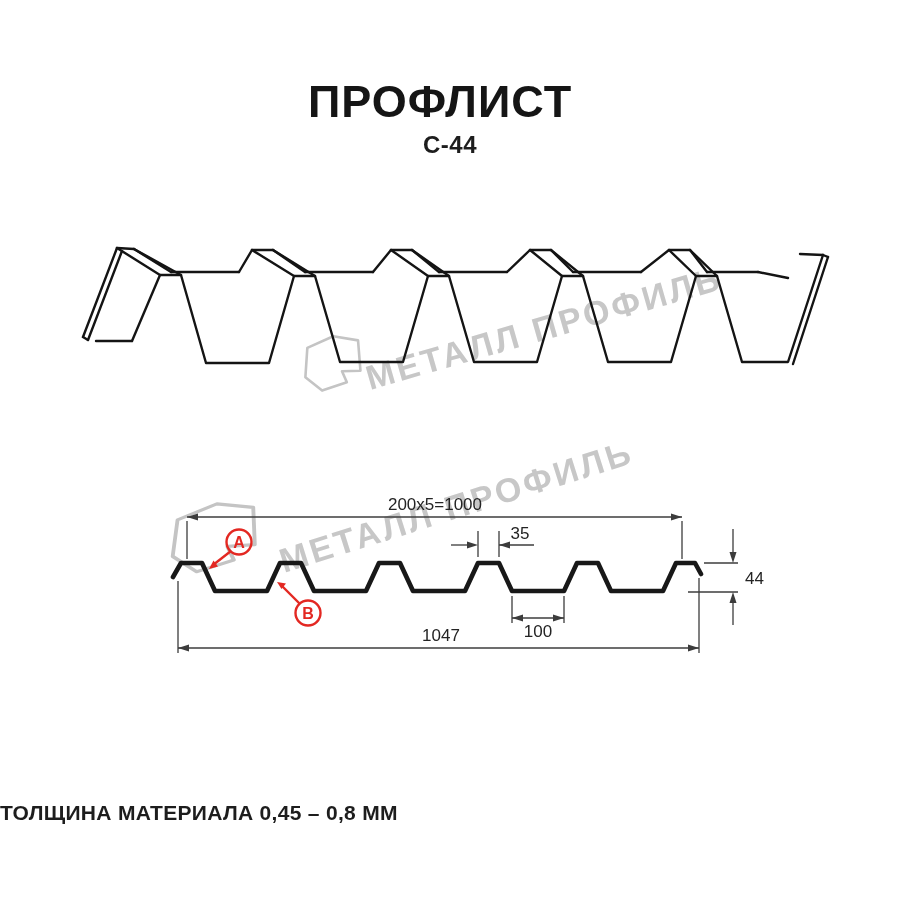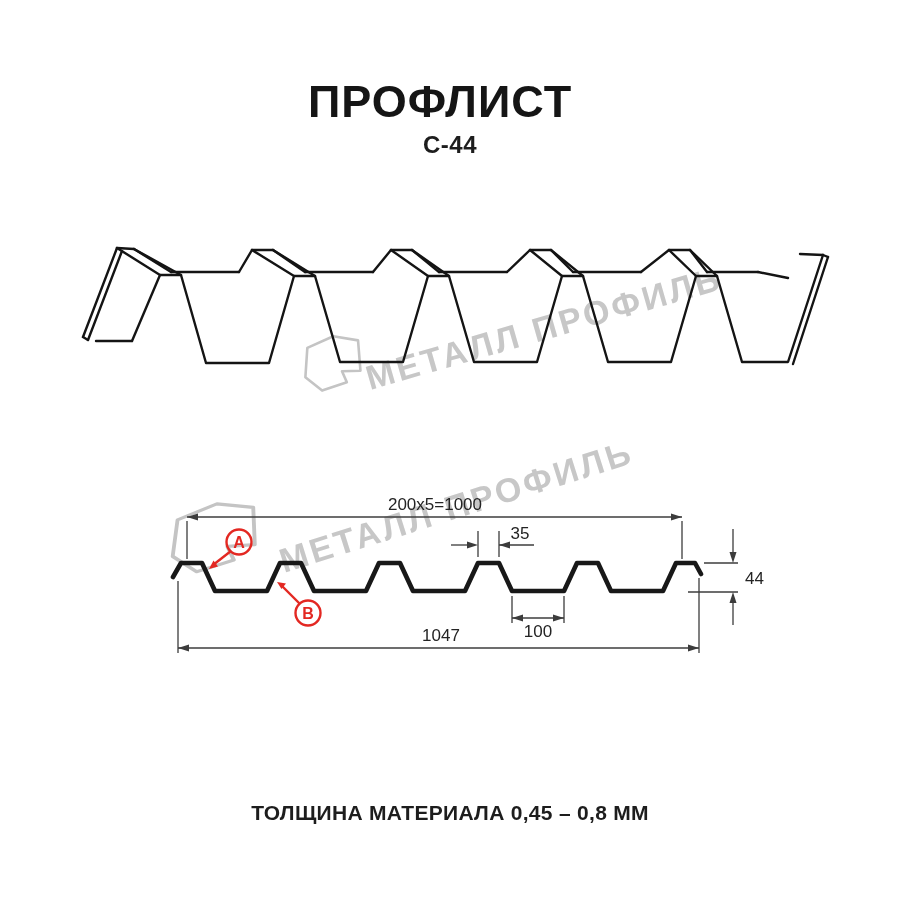--- a/index.html
+++ b/index.html
@@ -9,21 +9,21 @@
   }
   .title{
     position:absolute;left:16px;top:76px;width:792px;text-align:center;
     font-size:45px;font-weight:bold;letter-spacing:1px;color:#151515;margin-left:28px;
   }
   .subtitle{
     position:absolute;left:0;top:131px;width:900px;text-align:center;
     font-size:24px;font-weight:bold;color:#1d1d1d;letter-spacing:0.5px;
   }
   .footer-note{
-    position:absolute;left:0;top:801px;width:900px;text-align:center;
+    position:absolute;left:0;top:801px;width:900px;text-align:left;
     font-size:21px;font-weight:bold;color:#1d1d1d;letter-spacing:0.3px;
   }
   svg{position:absolute;left:0;top:0;}
   .sheet{stroke:#141414;stroke-width:2.4;fill:none;stroke-linecap:round;stroke-linejoin:round;}
   .profile{stroke:#181818;stroke-width:4.6;fill:none;stroke-linecap:round;stroke-linejoin:round;}
   .dim{stroke:#3c3c3c;stroke-width:1.3;fill:none;}
   .dimhead{fill:#3c3c3c;stroke:none;}
   .dimtext{font-family:"Liberation Sans", sans-serif;font-size:17px;fill:#242424;}
   .wmtext{font-family:"Liberation Sans", sans-serif;font-size:34px;font-weight:bold;
           fill:#c7c7c7;letter-spacing:3px;}

